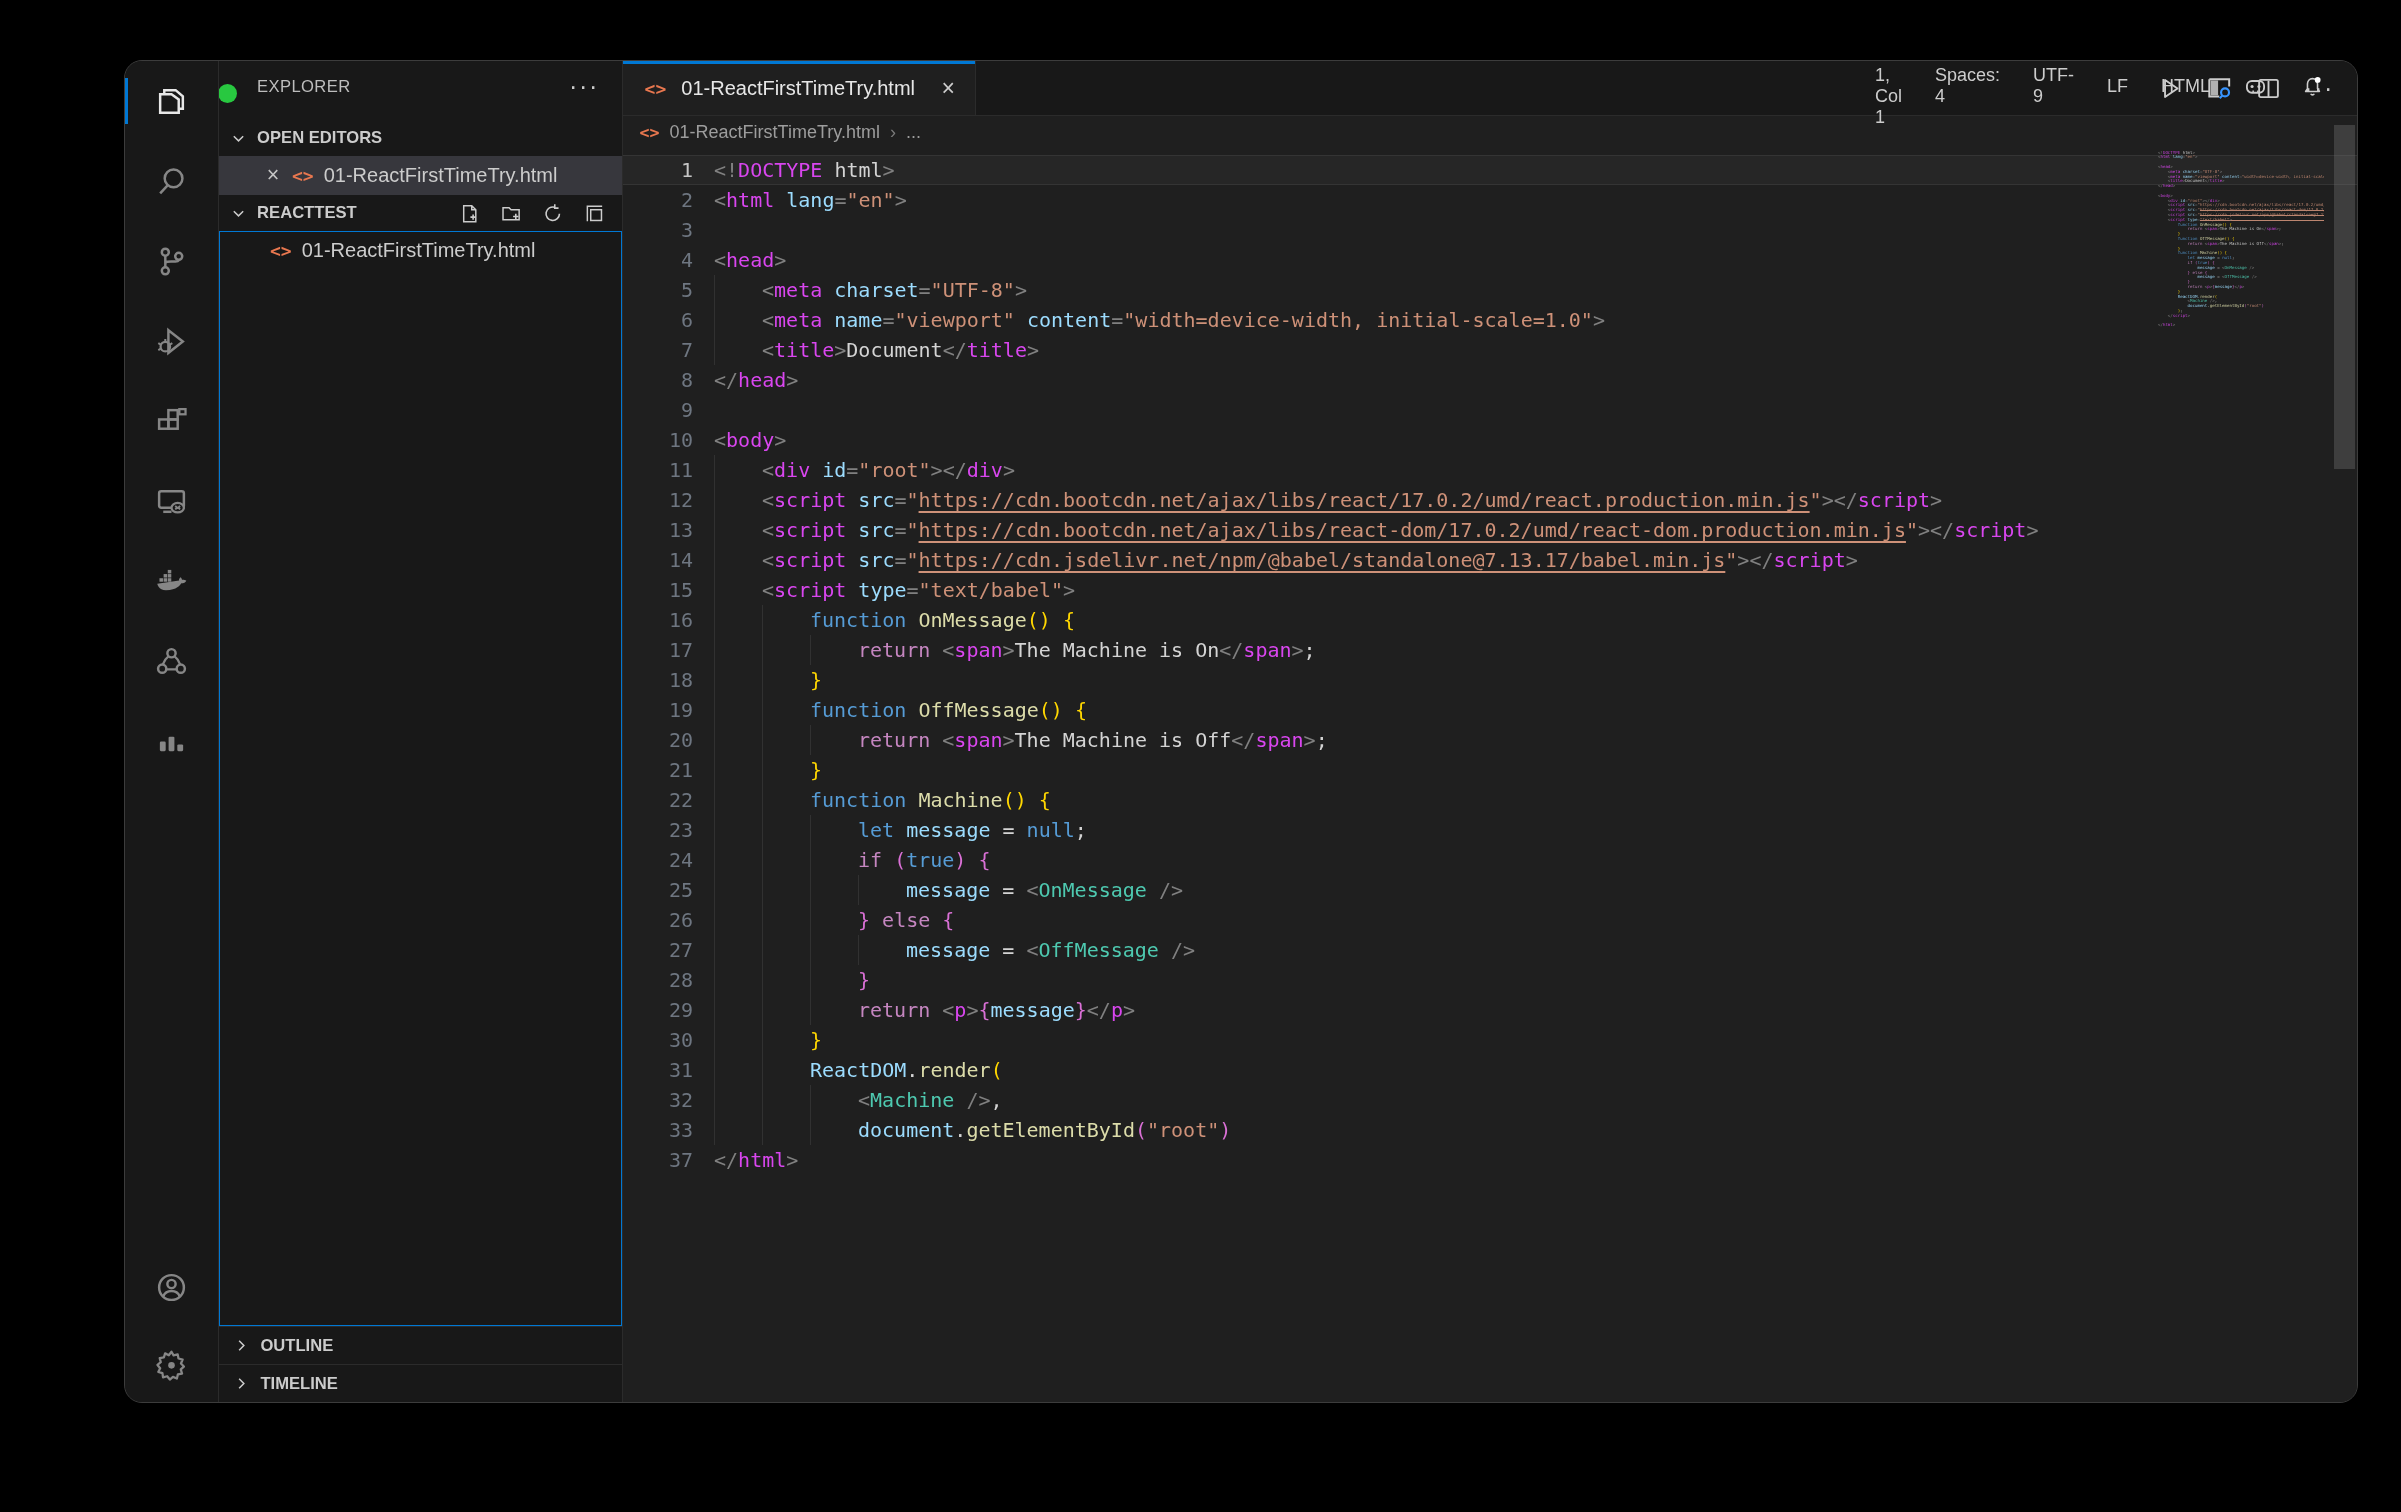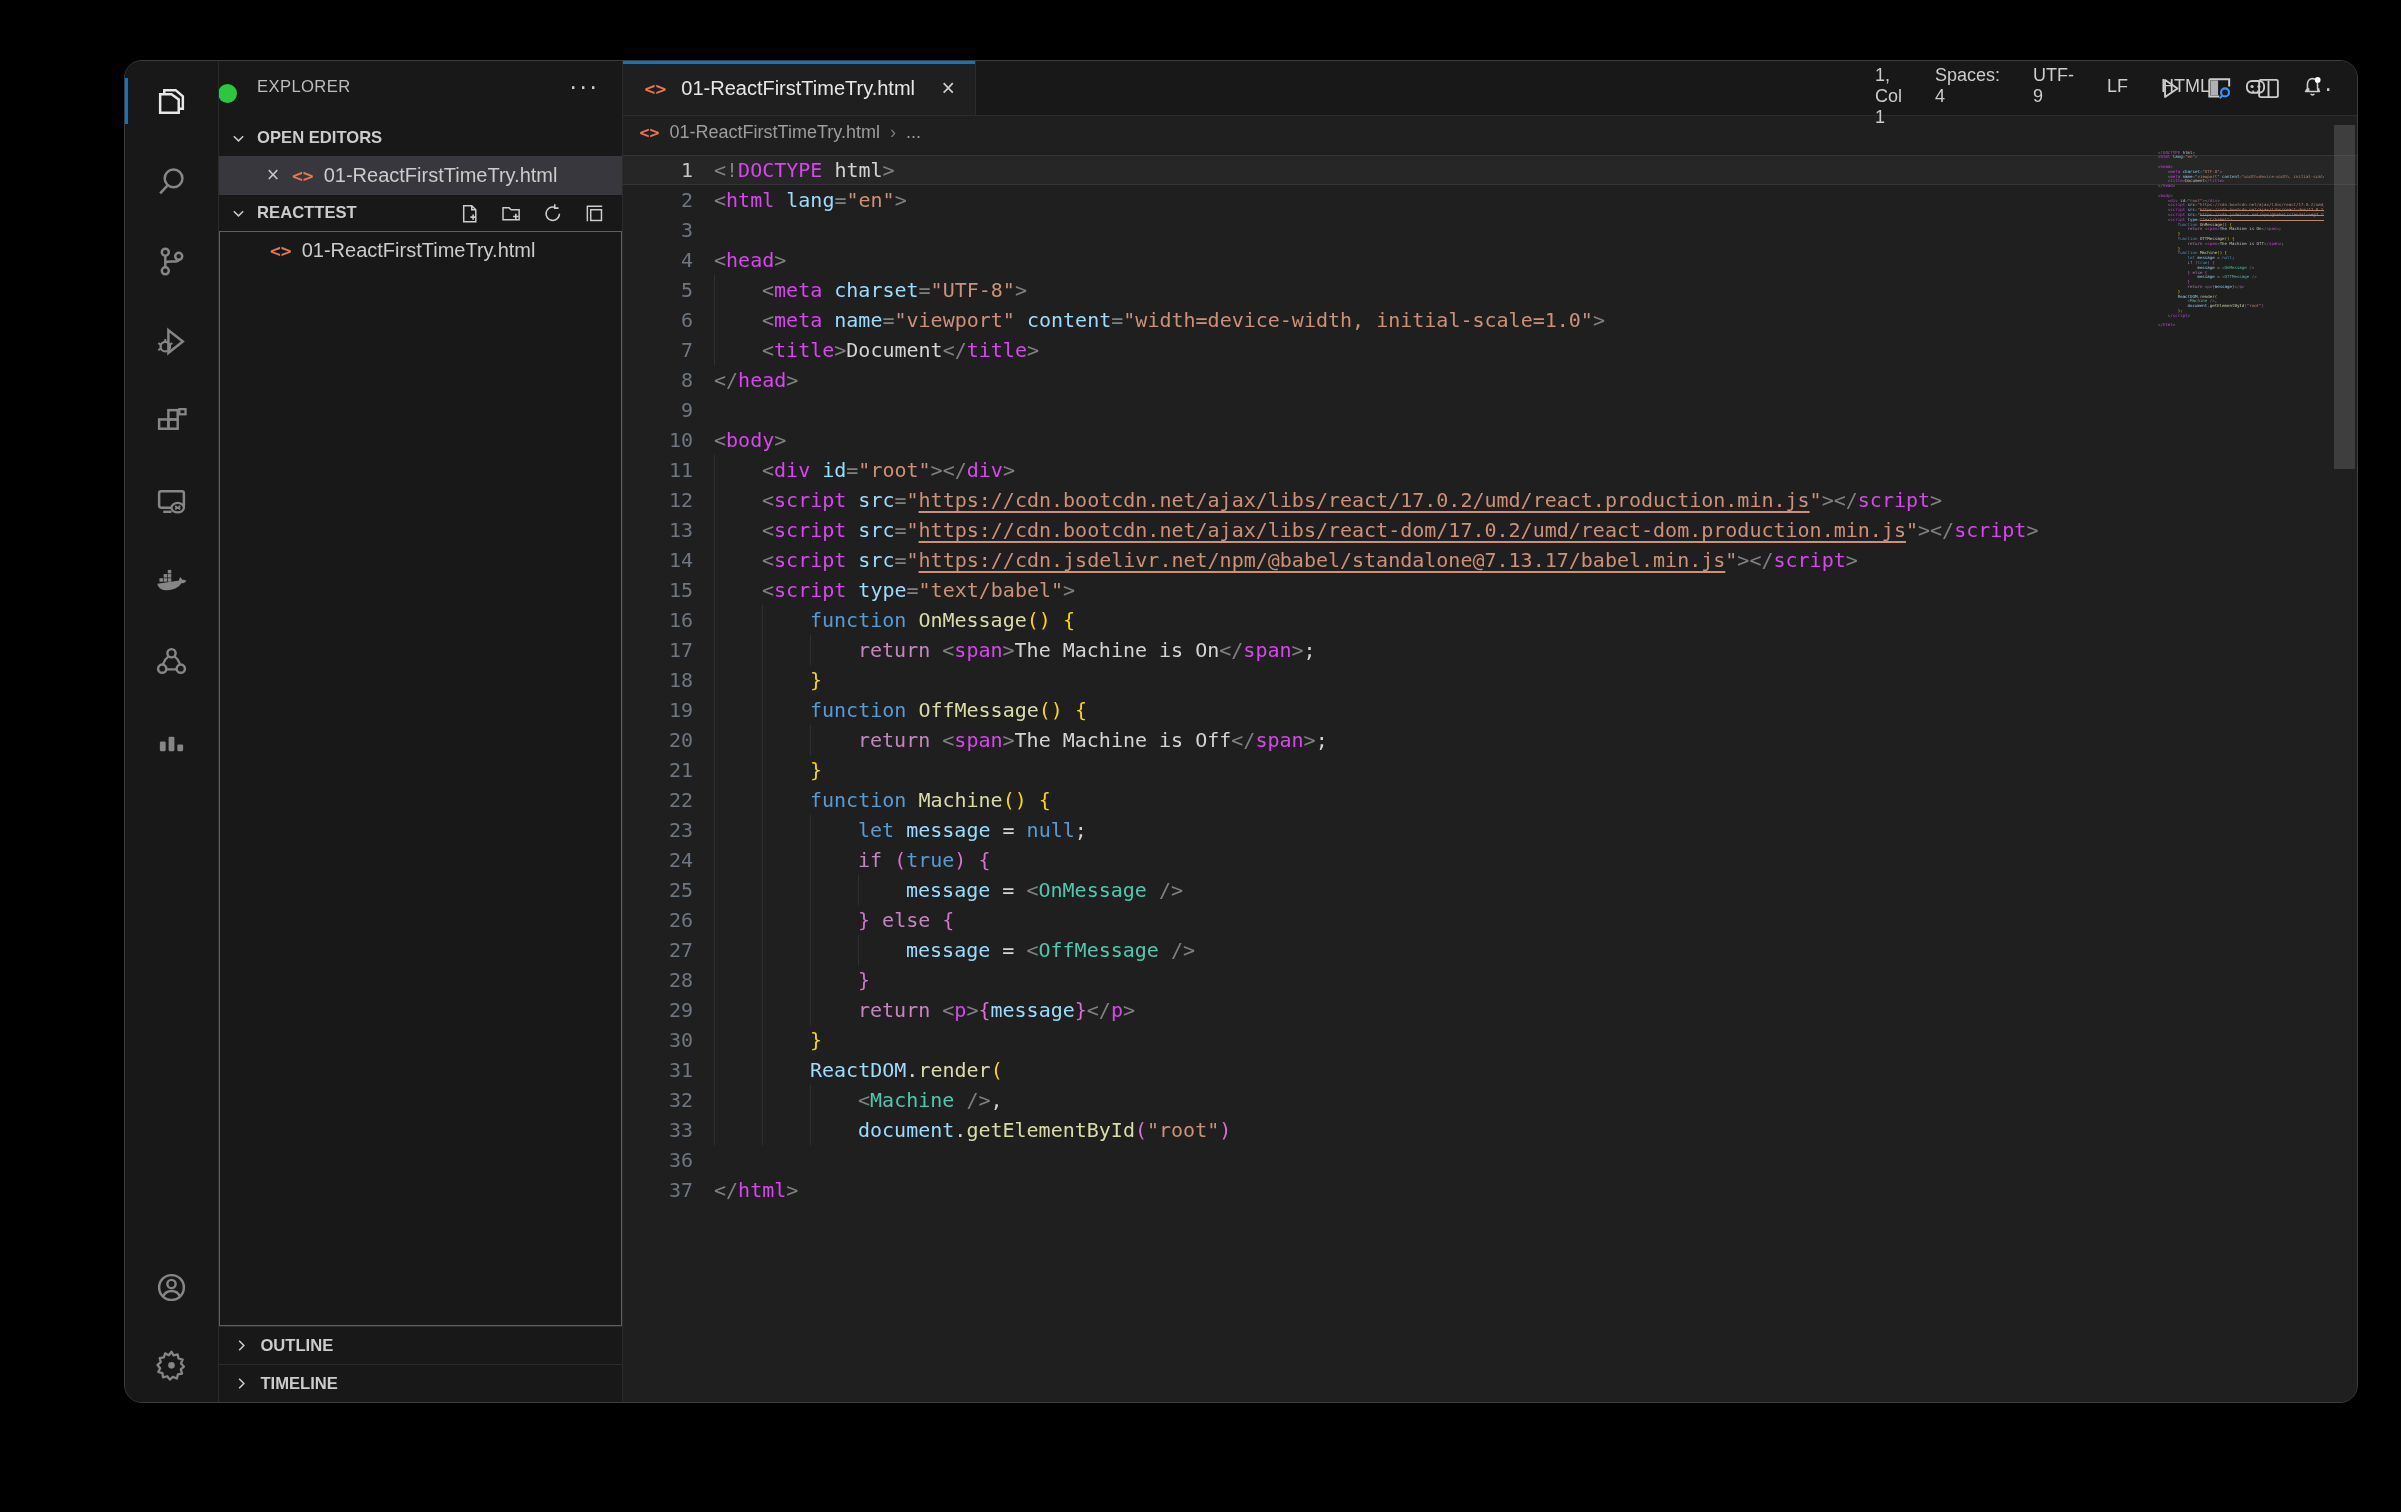--- a/index.html
+++ b/index.html
@@ -378,21 +378,20 @@
               <div class="line"><span class="gutter">24</span><span class="lc"><i class="guide" style="left: 0px;"></i><i class="guide" style="left: 48px;"></i><i class="guide" style="left: 96px;"></i><span class="sp" style="width: 144px;"></span><span class="tk-ctrl">if</span><span class="tk-fg"> </span><span class="tk-b2">(</span><span class="tk-kw">true</span><span class="tk-b2">)</span><span class="tk-fg"> </span><span class="tk-b2">{</span></span></div>
               <div class="line"><span class="gutter">25</span><span class="lc"><i class="guide" style="left: 0px;"></i><i class="guide" style="left: 48px;"></i><i class="guide" style="left: 96px;"></i><i class="guide" style="left: 144px;"></i><span class="sp" style="width: 192px;"></span><span class="tk-var">message</span><span class="tk-fg"> </span><span class="tk-fg">=</span><span class="tk-fg"> </span><span class="tk-p">&lt;</span><span class="tk-comp">OnMessage</span><span class="tk-fg"> </span><span class="tk-p">/&gt;</span></span></div>
               <div class="line"><span class="gutter">26</span><span class="lc"><i class="guide" style="left: 0px;"></i><i class="guide" style="left: 48px;"></i><i class="guide" style="left: 96px;"></i><span class="sp" style="width: 144px;"></span><span class="tk-b2">}</span><span class="tk-fg"> </span><span class="tk-ctrl">else</span><span class="tk-fg"> </span><span class="tk-b2">{</span></span></div>
               <div class="line"><span class="gutter">27</span><span class="lc"><i class="guide" style="left: 0px;"></i><i class="guide" style="left: 48px;"></i><i class="guide" style="left: 96px;"></i><i class="guide" style="left: 144px;"></i><span class="sp" style="width: 192px;"></span><span class="tk-var">message</span><span class="tk-fg"> </span><span class="tk-fg">=</span><span class="tk-fg"> </span><span class="tk-p">&lt;</span><span class="tk-comp">OffMessage</span><span class="tk-fg"> </span><span class="tk-p">/&gt;</span></span></div>
               <div class="line"><span class="gutter">28</span><span class="lc"><i class="guide" style="left: 0px;"></i><i class="guide" style="left: 48px;"></i><i class="guide" style="left: 96px;"></i><span class="sp" style="width: 144px;"></span><span class="tk-b2">}</span></span></div>
               <div class="line"><span class="gutter">29</span><span class="lc"><i class="guide" style="left: 0px;"></i><i class="guide" style="left: 48px;"></i><i class="guide" style="left: 96px;"></i><span class="sp" style="width: 144px;"></span><span class="tk-ctrl">return</span><span class="tk-fg"> </span><span class="tk-p">&lt;</span><span class="tk-tag">p</span><span class="tk-p">&gt;</span><span class="tk-b2">{</span><span class="tk-var">message</span><span class="tk-b2">}</span><span class="tk-p">&lt;/</span><span class="tk-tag">p</span><span class="tk-p">&gt;</span></span></div>
               <div class="line"><span class="gutter">30</span><span class="lc"><i class="guide" style="left: 0px;"></i><i class="guide" style="left: 48px;"></i><span class="sp" style="width: 96px;"></span><span class="tk-b1">}</span></span></div>
               <div class="line"><span class="gutter">31</span><span class="lc"><i class="guide" style="left: 0px;"></i><i class="guide" style="left: 48px;"></i><span class="sp" style="width: 96px;"></span><span class="tk-var">ReactDOM</span><span class="tk-fg">.</span><span class="tk-fn">render</span><span class="tk-b1">(</span></span></div>
               <div class="line"><span class="gutter">32</span><span class="lc"><i class="guide" style="left: 0px;"></i><i class="guide" style="left: 48px;"></i><i class="guide" style="left: 96px;"></i><span class="sp" style="width: 144px;"></span><span class="tk-p">&lt;</span><span class="tk-comp">Machine</span><span class="tk-fg"> </span><span class="tk-p">/&gt;</span><span class="tk-fg">,</span></span></div>
               <div class="line"><span class="gutter">33</span><span class="lc"><i class="guide" style="left: 0px;"></i><i class="guide" style="left: 48px;"></i><i class="guide" style="left: 96px;"></i><span class="sp" style="width: 144px;"></span><span class="tk-var">document</span><span class="tk-fg">.</span><span class="tk-fn">getElementById</span><span class="tk-b2">(</span><span class="tk-str">"root"</span><span class="tk-b2">)</span></span></div>
-              <div class="line"><span class="gutter">36</span><span class="lc"><span class="sp" style="width: 0px;"></span></span></div>
               <div class="line"><span class="gutter">37</span><span class="lc"><span class="sp" style="width: 0px;"></span><span class="tk-p">&lt;/</span><span class="tk-tag">html</span><span class="tk-p">&gt;</span></span></div>
             </div>
           <div class="minimap"><div class="mm-line"><span></span><span class="tk-p">&lt;!</span><span class="tk-tag">DOCTYPE</span><span class="tk-fg"> </span><span class="tk-fg">html</span><span class="tk-p">&gt;</span></div><div class="mm-line"><span></span><span class="tk-p">&lt;</span><span class="tk-tag">html</span><span class="tk-fg"> </span><span class="tk-attr">lang</span><span class="tk-p">=</span><span class="tk-str">"en"</span><span class="tk-p">&gt;</span></div><div class="mm-line"><span></span></div><div class="mm-line"><span></span><span class="tk-p">&lt;</span><span class="tk-tag">head</span><span class="tk-p">&gt;</span></div><div class="mm-line"><span>    </span><span class="tk-p">&lt;</span><span class="tk-tag">meta</span><span class="tk-fg"> </span><span class="tk-attr">charset</span><span class="tk-p">=</span><span class="tk-str">"UTF-8"</span><span class="tk-p">&gt;</span></div><div class="mm-line"><span>    </span><span class="tk-p">&lt;</span><span class="tk-tag">meta</span><span class="tk-fg"> </span><span class="tk-attr">name</span><span class="tk-p">=</span><span class="tk-str">"viewport"</span><span class="tk-fg"> </span><span class="tk-attr">content</span><span class="tk-p">=</span><span class="tk-str">"width=device-width, initial-scale=1.0"</span></div><div class="mm-line"><span>    </span><span class="tk-p">&lt;</span><span class="tk-tag">title</span><span class="tk-p">&gt;</span><span class="tk-fg">Document</span><span class="tk-p">&lt;/</span><span class="tk-tag">title</span><span class="tk-p">&gt;</span></div><div class="mm-line"><span></span><span class="tk-p">&lt;/</span><span class="tk-tag">head</span><span class="tk-p">&gt;</span></div><div class="mm-line"><span></span></div><div class="mm-line"><span></span><span class="tk-p">&lt;</span><span class="tk-tag">body</span><span class="tk-p">&gt;</span></div><div class="mm-line"><span>    </span><span class="tk-p">&lt;</span><span class="tk-tag">div</span><span class="tk-fg"> </span><span class="tk-attr">id</span><span class="tk-p">=</span><span class="tk-str">"root"</span><span class="tk-p">&gt;</span><span class="tk-p">&lt;/</span><span class="tk-tag">div</span><span class="tk-p">&gt;</span></div><div class="mm-line"><span>    </span><span class="tk-p">&lt;</span><span class="tk-tag">script</span><span class="tk-fg"> </span><span class="tk-attr">src</span><span class="tk-p">=</span><span class="tk-str">"</span><span class="tk-url">https://cdn.bootcdn.net/ajax/libs/react/17.0.2/umd/react.production.min.js</span></div><div class="mm-line"><span>    </span><span class="tk-p">&lt;</span><span class="tk-tag">script</span><span class="tk-fg"> </span><span class="tk-attr">src</span><span class="tk-p">=</span><span class="tk-str">"</span><span class="tk-url">https://cdn.bootcdn.net/ajax/libs/react-dom/17.0.2/umd/react-dom.production.min.js</span></div><div class="mm-line"><span>    </span><span class="tk-p">&lt;</span><span class="tk-tag">script</span><span class="tk-fg"> </span><span class="tk-attr">src</span><span class="tk-p">=</span><span class="tk-str">"</span><span class="tk-url">https://cdn.jsdelivr.net/npm/@babel/standalone@7.13.17/babel.min.js</span></div><div class="mm-line"><span>    </span><span class="tk-p">&lt;</span><span class="tk-tag">script</span><span class="tk-fg"> </span><span class="tk-attr">type</span><span class="tk-p">=</span><span class="tk-str">"text/babel"</span><span class="tk-p">&gt;</span></div><div class="mm-line"><span>        </span><span class="tk-kw">function</span><span class="tk-fg"> </span><span class="tk-fn">OnMessage</span><span class="tk-b1">(</span><span class="tk-b1">)</span><span class="tk-fg"> </span><span class="tk-b1">{</span></div><div class="mm-line"><span>            </span><span class="tk-ctrl">return</span><span class="tk-fg"> </span><span class="tk-p">&lt;</span><span class="tk-tag">span</span><span class="tk-p">&gt;</span><span class="tk-fg">The Machine is On</span><span class="tk-p">&lt;/</span><span class="tk-tag">span</span><span class="tk-p">&gt;</span><span class="tk-fg">;</span></div><div class="mm-line"><span>        </span><span class="tk-b1">}</span></div><div class="mm-line"><span>        </span><span class="tk-kw">function</span><span class="tk-fg"> </span><span class="tk-fn">OffMessage</span><span class="tk-b1">(</span><span class="tk-b1">)</span><span class="tk-fg"> </span><span class="tk-b1">{</span></div><div class="mm-line"><span>            </span><span class="tk-ctrl">return</span><span class="tk-fg"> </span><span class="tk-p">&lt;</span><span class="tk-tag">span</span><span class="tk-p">&gt;</span><span class="tk-fg">The Machine is Off</span><span class="tk-p">&lt;/</span><span class="tk-tag">span</span><span class="tk-p">&gt;</span><span class="tk-fg">;</span></div><div class="mm-line"><span>        </span><span class="tk-b1">}</span></div><div class="mm-line"><span>        </span><span class="tk-kw">function</span><span class="tk-fg"> </span><span class="tk-fn">Machine</span><span class="tk-b1">(</span><span class="tk-b1">)</span><span class="tk-fg"> </span><span class="tk-b1">{</span></div><div class="mm-line"><span>            </span><span class="tk-kw">let</span><span class="tk-fg"> </span><span class="tk-var">message</span><span class="tk-fg"> </span><span class="tk-fg">=</span><span class="tk-fg"> </span><span class="tk-kw">null</span><span class="tk-fg">;</span></div><div class="mm-line"><span>            </span><span class="tk-ctrl">if</span><span class="tk-fg"> </span><span class="tk-b2">(</span><span class="tk-kw">true</span><span class="tk-b2">)</span><span class="tk-fg"> </span><span class="tk-b2">{</span></div><div class="mm-line"><span>                </span><span class="tk-var">message</span><span class="tk-fg"> </span><span class="tk-fg">=</span><span class="tk-fg"> </span><span class="tk-p">&lt;</span><span class="tk-comp">OnMessage</span><span class="tk-fg"> </span><span class="tk-p">/&gt;</span></div><div class="mm-line"><span>            </span><span class="tk-b2">}</span><span class="tk-fg"> </span><span class="tk-ctrl">else</span><span class="tk-fg"> </span><span class="tk-b2">{</span></div><div class="mm-line"><span>                </span><span class="tk-var">message</span><span class="tk-fg"> </span><span class="tk-fg">=</span><span class="tk-fg"> </span><span class="tk-p">&lt;</span><span class="tk-comp">OffMessage</span><span class="tk-fg"> </span><span class="tk-p">/&gt;</span></div><div class="mm-line"><span>            </span><span class="tk-b2">}</span></div><div class="mm-line"><span>            </span><span class="tk-ctrl">return</span><span class="tk-fg"> </span><span class="tk-p">&lt;</span><span class="tk-tag">p</span><span class="tk-p">&gt;</span><span class="tk-b2">{</span><span class="tk-var">message</span><span class="tk-b2">}</span><span class="tk-p">&lt;/</span><span class="tk-tag">p</span><span class="tk-p">&gt;</span></div><div class="mm-line"><span>        </span><span class="tk-b1">}</span></div><div class="mm-line"><span>        </span><span class="tk-var">ReactDOM</span><span class="tk-fg">.</span><span class="tk-fn">render</span><span class="tk-b1">(</span></div><div class="mm-line"><span>            </span><span class="tk-p">&lt;</span><span class="tk-comp">Machine</span><span class="tk-fg"> </span><span class="tk-p">/&gt;</span><span class="tk-fg">,</span></div><div class="mm-line"><span>            </span><span class="tk-var">document</span><span class="tk-fg">.</span><span class="tk-fn">getElementById</span><span class="tk-b2">(</span><span class="tk-str">"root"</span><span class="tk-b2">)</span></div><div class="mm-line"><span>        </span><span class="tk-b1">)</span><span class="tk-fg">;</span></div><div class="mm-line"><span>    </span><span class="tk-p">&lt;/</span><span class="tk-tag">script</span><span class="tk-p">&gt;</span></div><div class="mm-line"><span></span></div><div class="mm-line"><span></span><span class="tk-p">&lt;/</span><span class="tk-tag">html</span><span class="tk-p">&gt;</span></div></div>
         </div>
 
         <div class="vscroll"></div>
       </div>
     </div>
 
     <div class="statusbar">

